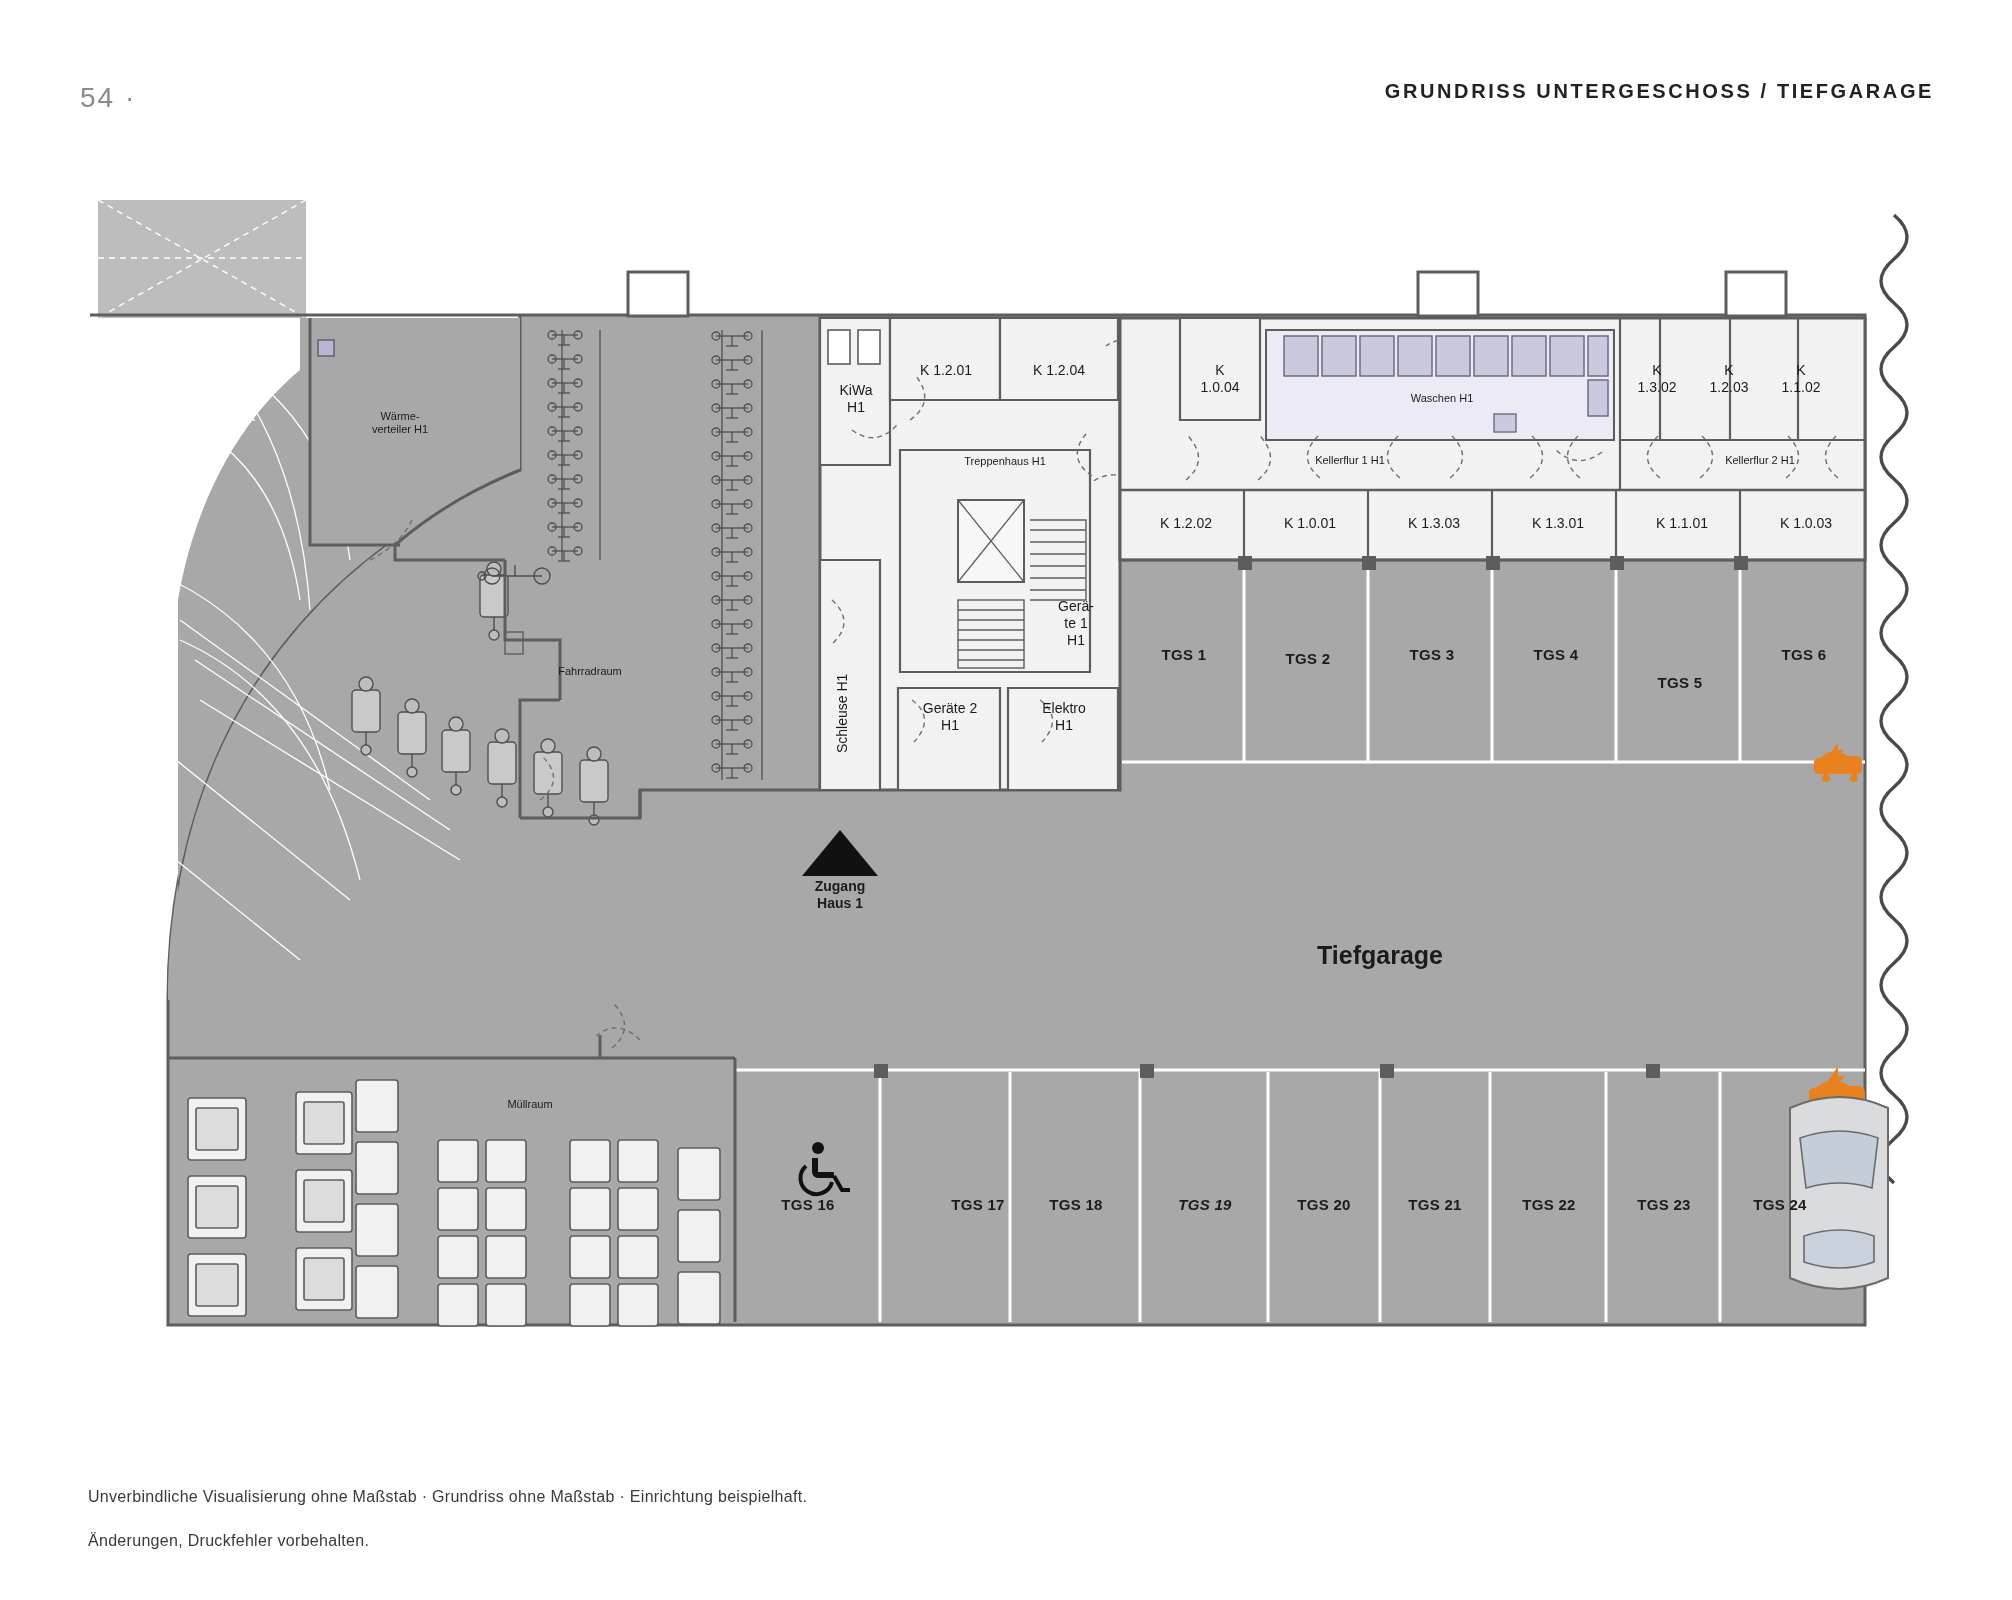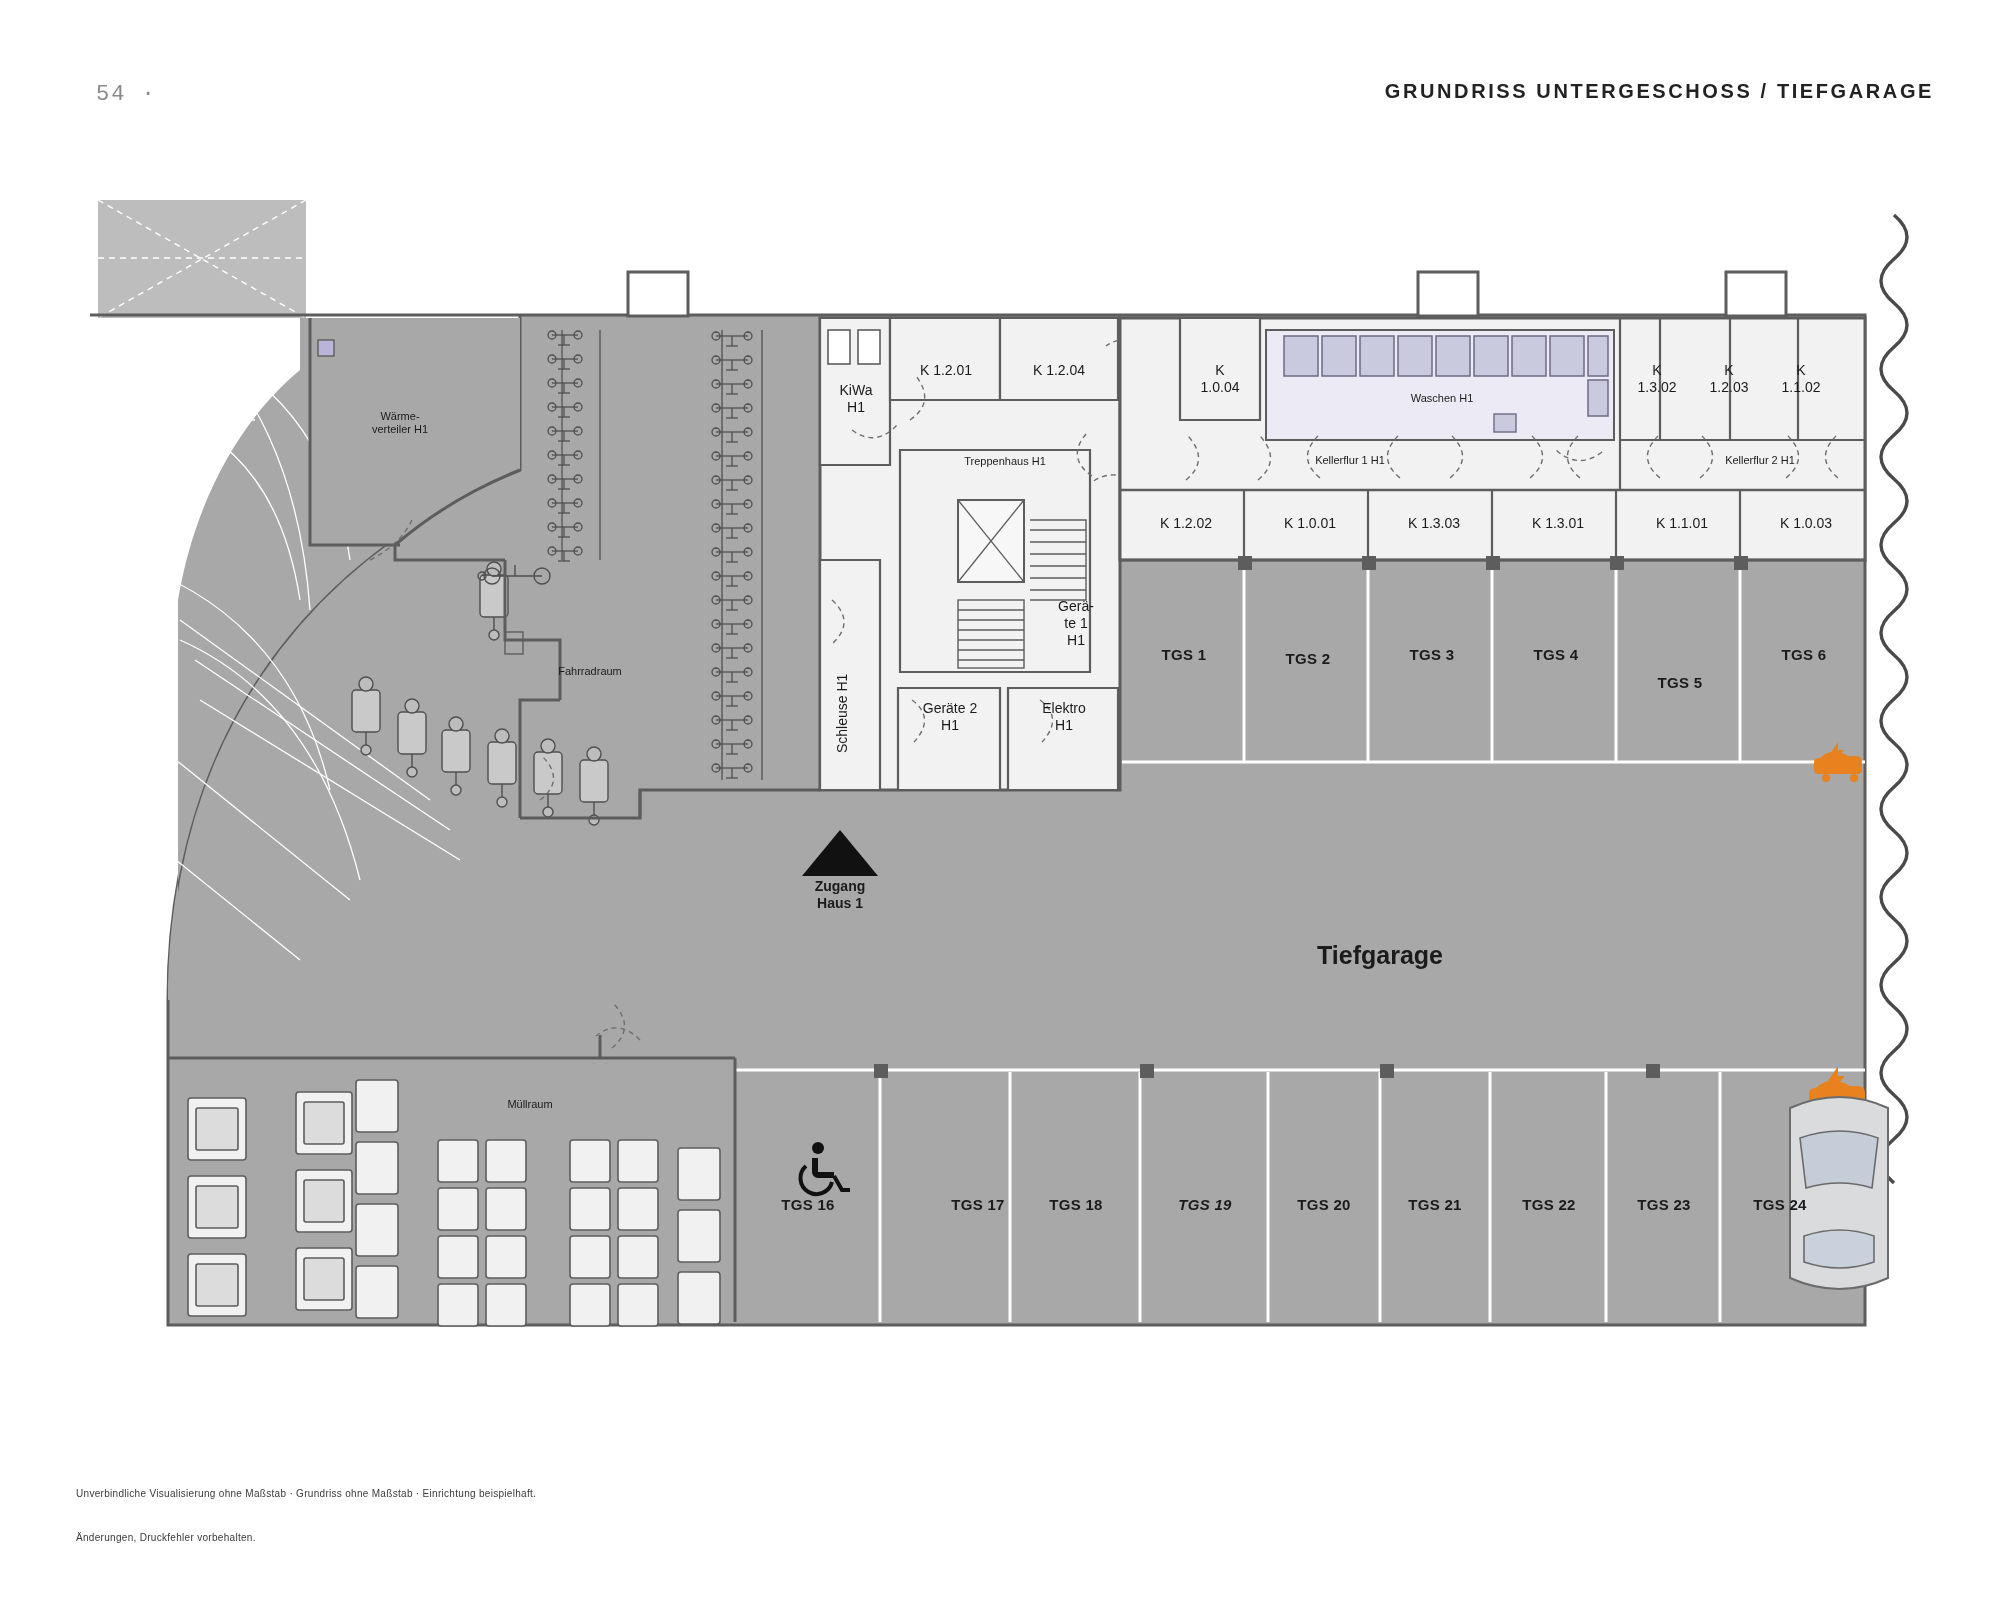--- a/index.html
+++ b/index.html
@@ -14,42 +14,41 @@
     font-family: "Liberation Sans", sans-serif;
     color: #1a1a1a;
     overflow: hidden;
   }
 
   
   #page-number {
     position: absolute;
     left: 80px;
     top: 82px;
-    font-size: 22px;
+    font-size: 28px;
     letter-spacing: 2px;
     color: #8a8a8a;
-    font-family: Liberation Mono, monospace;
-    margin-left: 16px;
+    font-family: Liberation Sans, sans-serif;
   }
   #header-title {
     position: absolute;
     right: 78px;
     top: 80px;
     font-size: 20px;
     letter-spacing: 2.6px;
     font-weight: bold;
     color: #222;
     white-space: nowrap;
   }
 
   
   .footnote {
     position: absolute;
-    left: 76px;
-    font-size: 10px;
+    left: 88px;
+    font-size: 16px;
     color: #3a3a3a;
     letter-spacing: .3px;
   }
   #footnote-1 { top: 1488px; }
   #footnote-2 { top: 1532px; }
 
   
   #plan {
     position: absolute;
     left: 0;

